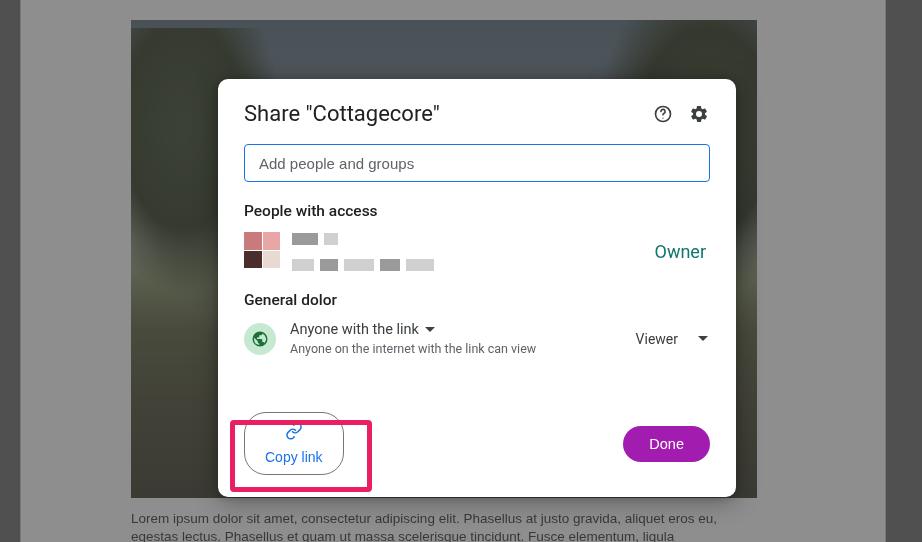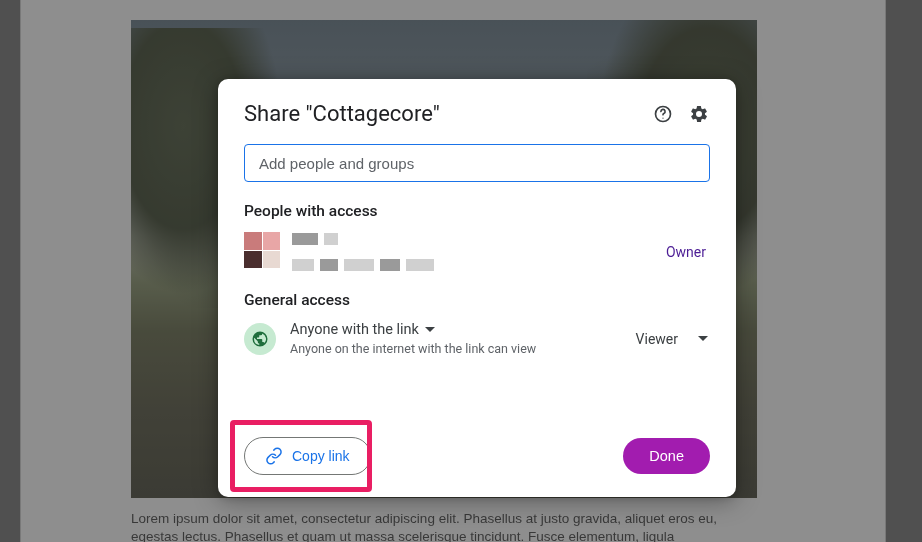--- a/index.html
+++ b/index.html
@@ -138,21 +138,21 @@
     }
     .avatar-block > div { width: 100%; height: 100%; }
     .av1 { background: #c97b7b; }
     .av2 { background: #e8a6a6; }
     .av3 { background: #4a2e2e; }
     .av4 { background: #e8d9d2; }
     .name-blocks { display: flex; flex-direction: column; gap: 6px; padding-top: 1px; }
     .pix-row { display: flex; gap: 6px; }
     .pix { height: 12px; background: #d0d0d0; }
     .pix.dark { background: #9a9a9a; }
-    .role-label { font-size: 14px; color: #4c1d95; padding-right: 4px; }
+    .role-label { font-size: 18px; color: #0f766e; padding-right: 4px; }
     .general-row {
       display: flex;
       align-items: center;
       justify-content: space-between;
     }
     .general-left {
       display: flex;
       align-items: flex-start;
       gap: 14px;
     }
@@ -199,20 +199,21 @@
       align-items: center;
       gap: 9px;
       border: 1px solid #747775;
       background: #fff;
       border-radius: 22px;
       padding: 9px 20px;
       font-size: 14px;
       color: #1a73e8;
       cursor: pointer;
       font-weight: 500;
+      flex-direction: column;
     }
     .done-btn {
       background: #a21caf;
       color: #fff;
       border: none;
       border-radius: 22px;
       padding: 10px 26px;
       font-size: 14.5px;
       cursor: pointer;
       font-weight: 500;
@@ -288,21 +289,21 @@
           <div class="pix dark" style="width:18px"></div>
           <div class="pix" style="width:30px"></div>
           <div class="pix dark" style="width:20px"></div>
           <div class="pix" style="width:28px"></div>
         </div>
       </div>
     </div>
     <div class="role-label">Owner</div>
   </div>
 
-  <div class="section-heading">General access</div>
+  <div class="section-heading">General dolor</div>
 
   <div class="general-row">
     <div class="general-left">
       <div class="globe-badge">
         <svg width="18" height="18" viewBox="0 0 24 24" fill="currentColor">
           <path d="M12 2a10 10 0 1 0 0 20 10 10 0 0 0 0-20zm-1 17.93A8 8 0 0 1 4 12c0-.6.08-1.18.21-1.74L9 15v1a2 2 0 0 0 2 2v1.93zm6.9-2.54A2 2 0 0 0 16 16h-1v-3a1 1 0 0 0-1-1H8v-2h2a1 1 0 0 0 1-1V7h2a2 2 0 0 0 2-2v-.41A8 8 0 0 1 17.9 17.39z"></path>
         </svg>
       </div>
       <div>
         <div class="access-type-row">

